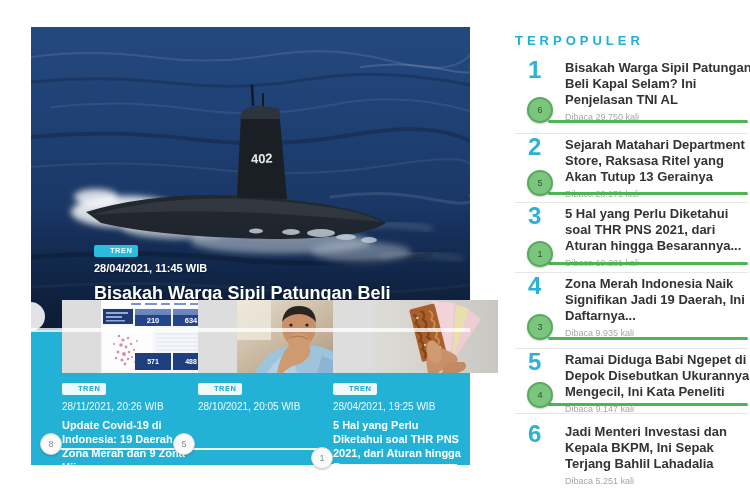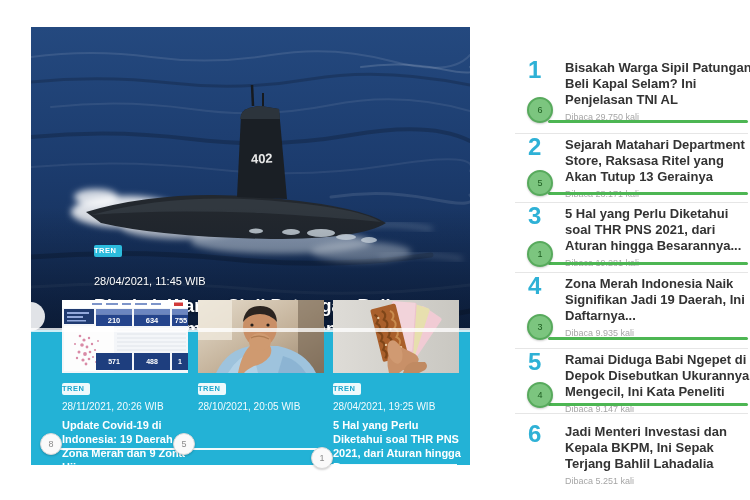--- a/index.html
+++ b/index.html
@@ -8,27 +8,27 @@
 
   
   .hero{position:absolute;left:31px;top:27px;width:439px;height:303px;overflow:hidden;}
   .teal-block{position:absolute;left:31px;top:330px;width:439px;height:135px;background:#23b2d6;}
   .overlay-band{position:absolute;left:31px;top:328px;width:439px;height:4px;background:rgba(255,255,255,0.78);z-index:8;}
   .edge-blob{position:absolute;left:16px;top:302px;width:29px;height:29px;border-radius:50%;
              background:rgba(255,255,255,0.88);z-index:7;}
 
   .hero-textwrap{position:absolute;left:63px;top:212px;width:330px;z-index:5;}
   .badge{display:inline-block;font-size:7.5px;font-weight:bold;letter-spacing:0.5px;
-         padding:2px 6px 2px 0;border-radius:2px;line-height:1;}
+         padding:2px 6px 2px 16px;border-radius:2px;line-height:1;}
   .badge-hero{background:#2cbcdd;color:#ffffff;}
-  .hero-date{color:#ffffff;font-size:11px;font-weight:normal;margin-top:18px;text-shadow:0 1px 2px rgba(0,0,0,.4);}
+  .hero-date{color:#ffffff;font-size:11px;font-weight:bold;margin-top:5px;text-shadow:0 1px 2px rgba(0,0,0,.4);}
   .hero-title{color:#ffffff;font-size:18px;font-weight:bold;line-height:23px;margin-top:8px;
               text-shadow:0 1px 3px rgba(0,0,0,.45);}
 
-  .thumb{position:absolute;top:300px;width:126px;height:73px;overflow:hidden;z-index:6;background:#ddd;}
+  .thumb{position:absolute;top:300px;width:126px;height:73px;overflow:hidden;z-index:6;background:#ddd;padding-left:39px;}
   .thumb1{left:62px;} .thumb2{left:198px;} .thumb3{left:333px;}
 
   .card-col{position:absolute;top:377px;width:136px;z-index:9;}
   .col1{left:62px;} .col2{left:198px;} .col3{left:333px;}
   .badge-card{background:#eef9fc;color:#1ba6cc;}
   .card-date{color:#f2fbfd;font-size:10px;margin-top:6px;}
   .card-title{color:#ffffff;font-size:11px;font-weight:bold;line-height:14px;margin-top:6px;}
 
   .marker-white{position:absolute;width:20px;height:20px;border-radius:50%;background:#fafafa;
     border:1px solid #d9d9d9;box-shadow:0 1px 2px rgba(0,0,0,.18);z-index:11;
@@ -280,20 +280,21 @@
     <div class="card-title">5 Hal yang Perlu Diketahui soal THR PNS 2021, dari Aturan hingga Besarannya...</div>
   </div>
 
   <div class="marker-white" style="left:40px;top:433px;">8</div>
   <div class="wline" style="left:60px;top:448px;width:130px;"></div>
   <div class="marker-white" style="left:173px;top:433px;">5</div>
   <div class="wline" style="left:193px;top:448px;width:128px;"></div>
   <div class="marker-white" style="left:311px;top:447px;">1</div>
   <div class="wline" style="left:331px;top:464px;width:126px;"></div>
 
+  <div class="sidebar-heading">TERPOPULER</div>
 
   <div class="pop-item" style="top:60px;">
     <div class="pop-rank">1</div>
     <div class="pop-text">
       <div class="pop-title">Bisakah Warga Sipil Patungan Beli Kapal Selam? Ini Penjelasan TNI AL</div>
       <div class="pop-reads">Dibaca 29.750 kali</div>
     </div>
   </div>
   <div class="gline" style="left:548px;top:120px;width:200px;"></div>
   <div class="marker-green" style="left:527px;top:97px;">6</div>

